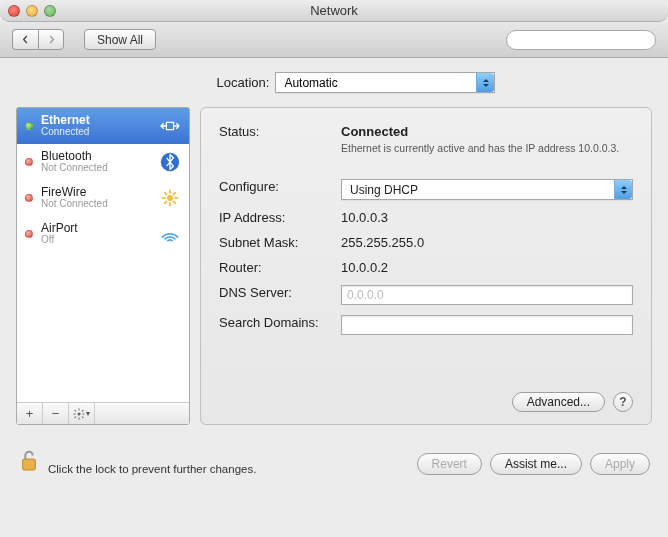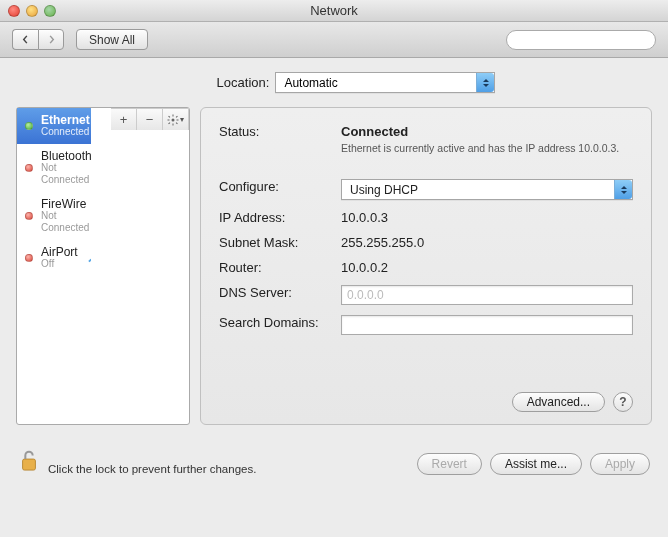--- a/index.html
+++ b/index.html
@@ -11,20 +11,21 @@
   height: 537px;
   overflow: hidden;
 }
 .titlebar {
   height: 22px;
   background: linear-gradient(#ededed, #d4d4d4);
   border-bottom: 1px solid #b0b0b0;
   display: flex;
   align-items: center;
   position: relative;
+  border-radius: 9px;
 }
 .traffic-lights {
   display: flex;
   gap: 6px;
   margin-left: 8px;
 }
 .light { width: 12px; height: 12px; border-radius: 50%; border: 0.5px solid rgba(0,0,0,0.2); }
 .light.red { background: radial-gradient(circle at 40% 35%, #ff8a80, #e33e32); }
 .light.yellow { background: radial-gradient(circle at 40% 35%, #ffe082, #e8a33d); }
 .light.green { background: radial-gradient(circle at 40% 35%, #a5d6a7, #68b24c); }
@@ -36,21 +37,21 @@
   color: #333;
   pointer-events: none;
 }
 .toolbar {
   height: 36px;
   background: linear-gradient(#e8e8e8, #cfcfcf);
   border-bottom: 1px solid #a9a9a9;
   display: flex;
   align-items: center;
   padding: 0 12px;
-  gap: 6px;
+  gap: 14px;
 }
 .nav-btns { display: flex; }
 .btn {
   background: linear-gradient(#fdfdfd, #e2e2e2);
   border: 1px solid #9a9a9a;
   border-radius: 4px;
   height: 21px;
   display: inline-flex;
   align-items: center;
   justify-content: center;
@@ -114,21 +115,21 @@
 .aqua-select-cap::before { border-bottom: 3px solid #1a3a5c; margin-bottom: 2px; }
 .aqua-select-cap::after { border-top: 3px solid #1a3a5c; }
 
 .main-area { display: flex; gap: 10px; }
 .sidebar {
   width: 174px;
   background: #fff;
   border: 1px solid #aaa;
   border-radius: 3px;
   display: flex;
-  flex-direction: row;
+  flex-direction: column;
   height: 318px;
   gap: 20px;
 }
 .sidebar-list { flex: 1; overflow: auto; }
 .sb-item {
   display: flex;
   align-items: center;
   padding: 6px 8px;
   gap: 8px;
   cursor: default;

